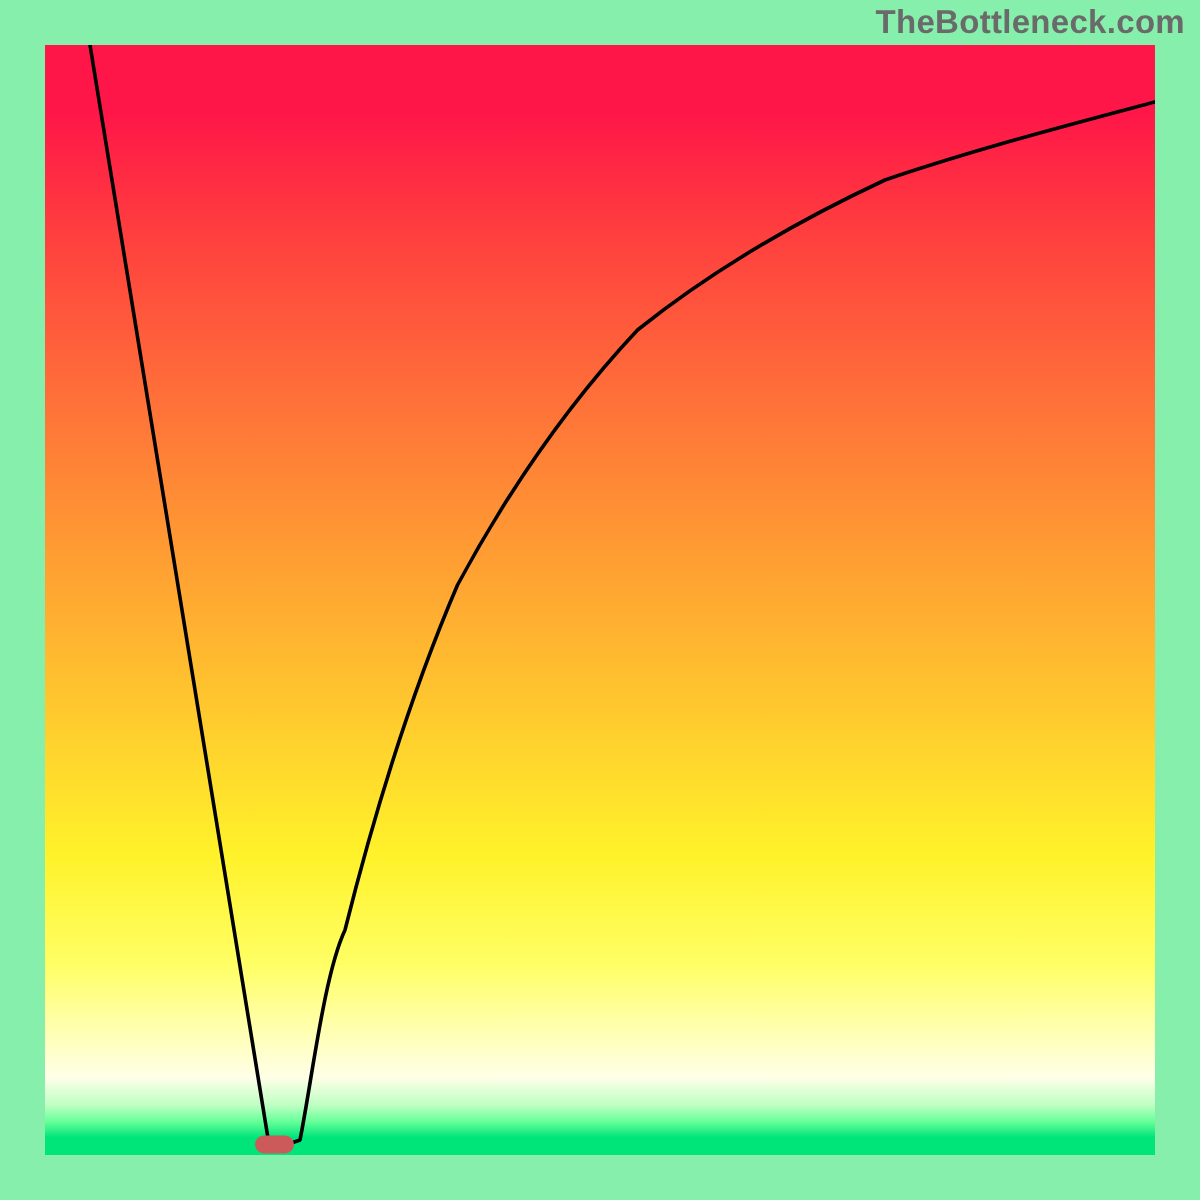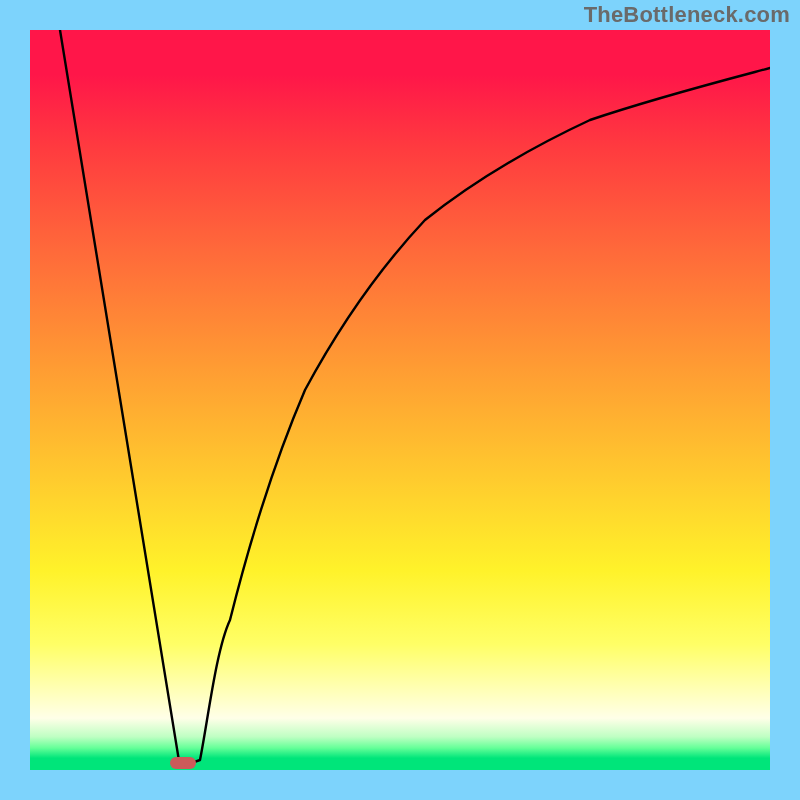--- a/index.html
+++ b/index.html
@@ -7,21 +7,21 @@
     padding: 0;
     width: 800px;
     height: 800px;
     overflow: hidden;
     font-family: Arial, Helvetica, sans-serif;
   }
   .frame {
     position: relative;
     width: 800px;
     height: 800px;
-    background: #7dd3fc;
+    background: #86efac;
   }
   .watermark {
     position: absolute;
     top: 2px;
     right: 10px;
     font-size: 22px;
     font-weight: 600;
     color: #6a6a6a;
     letter-spacing: 0.2px;
     z-index: 5;

